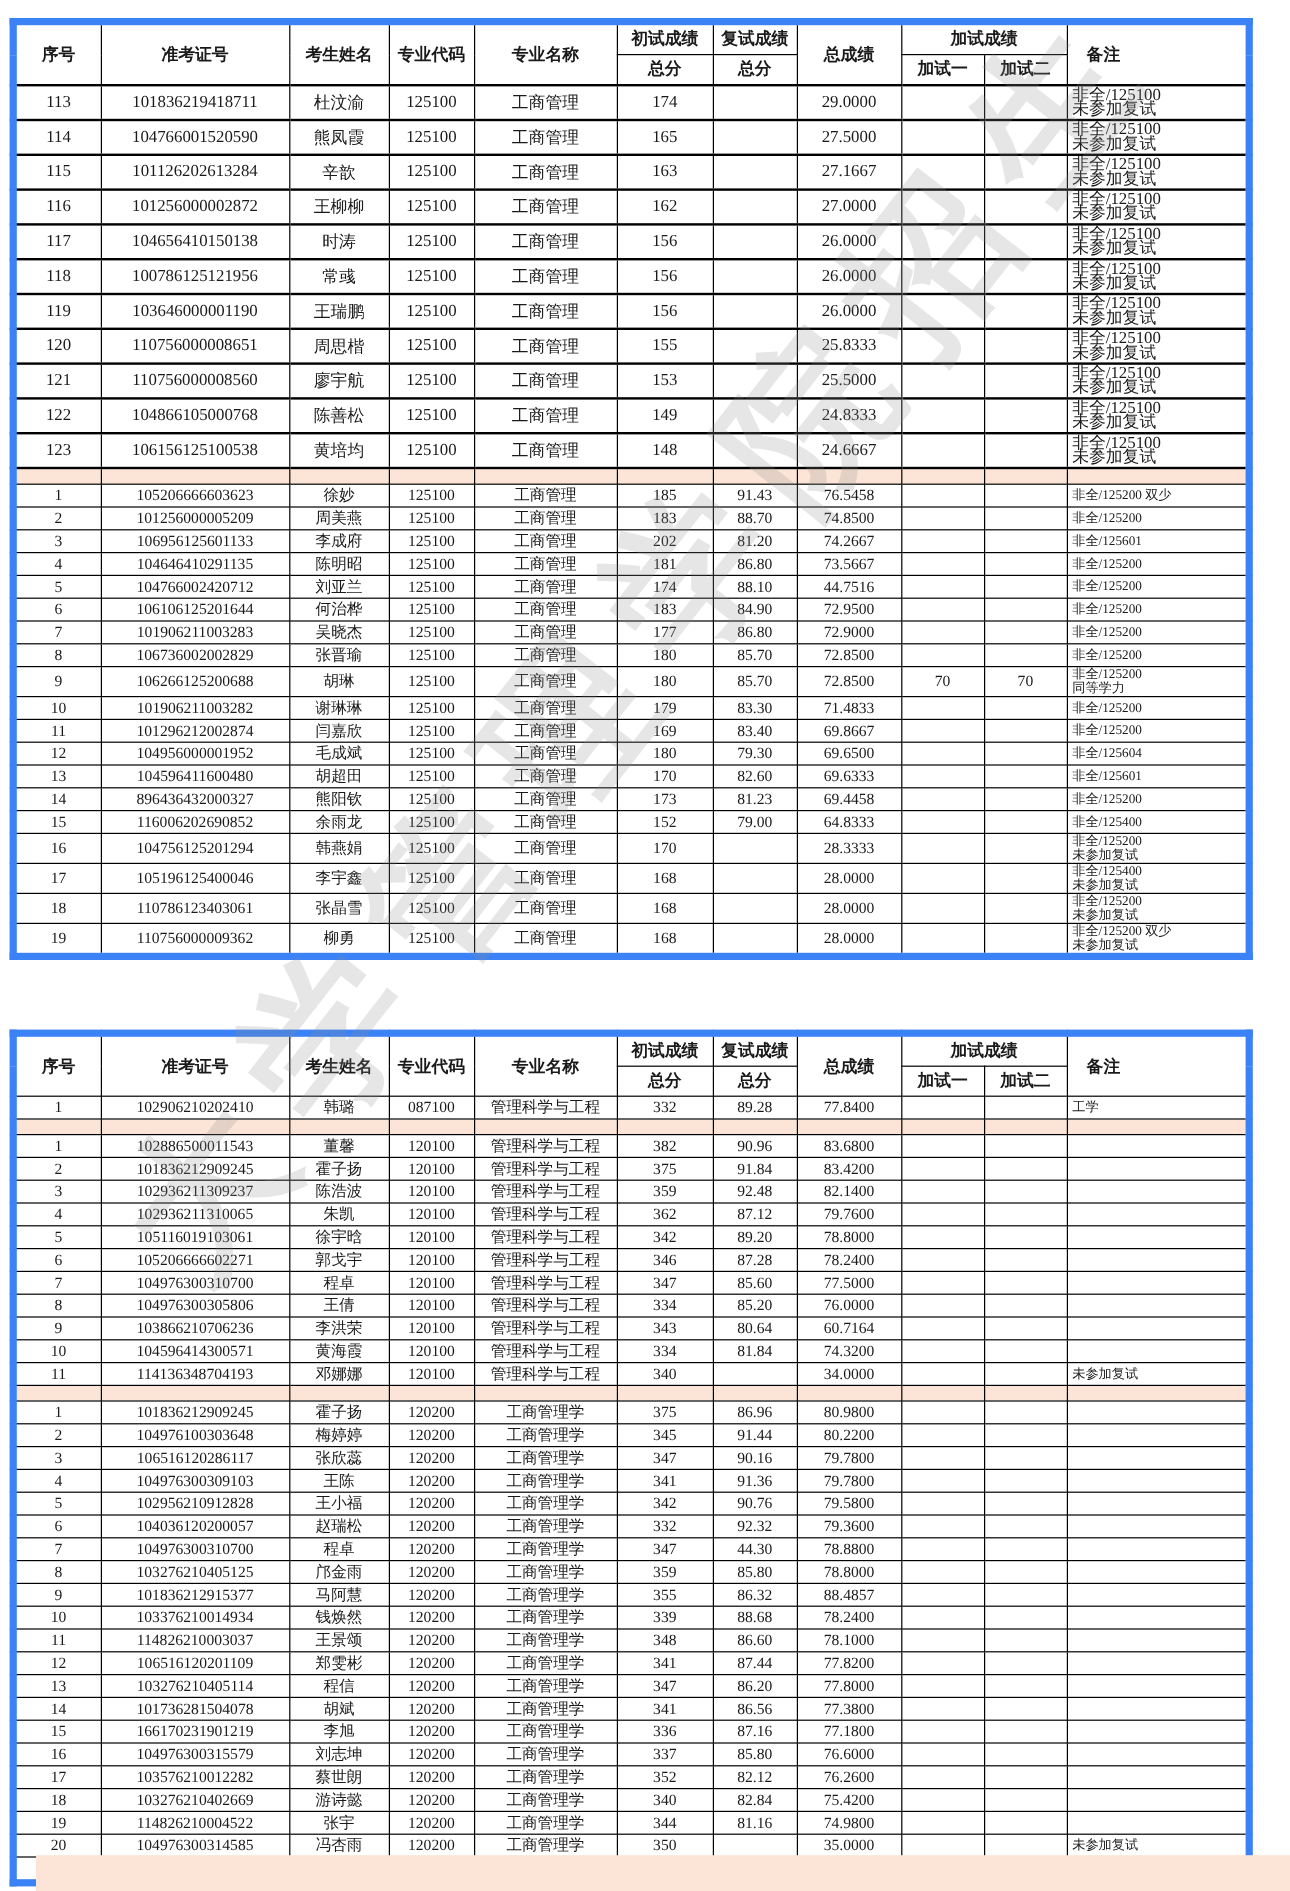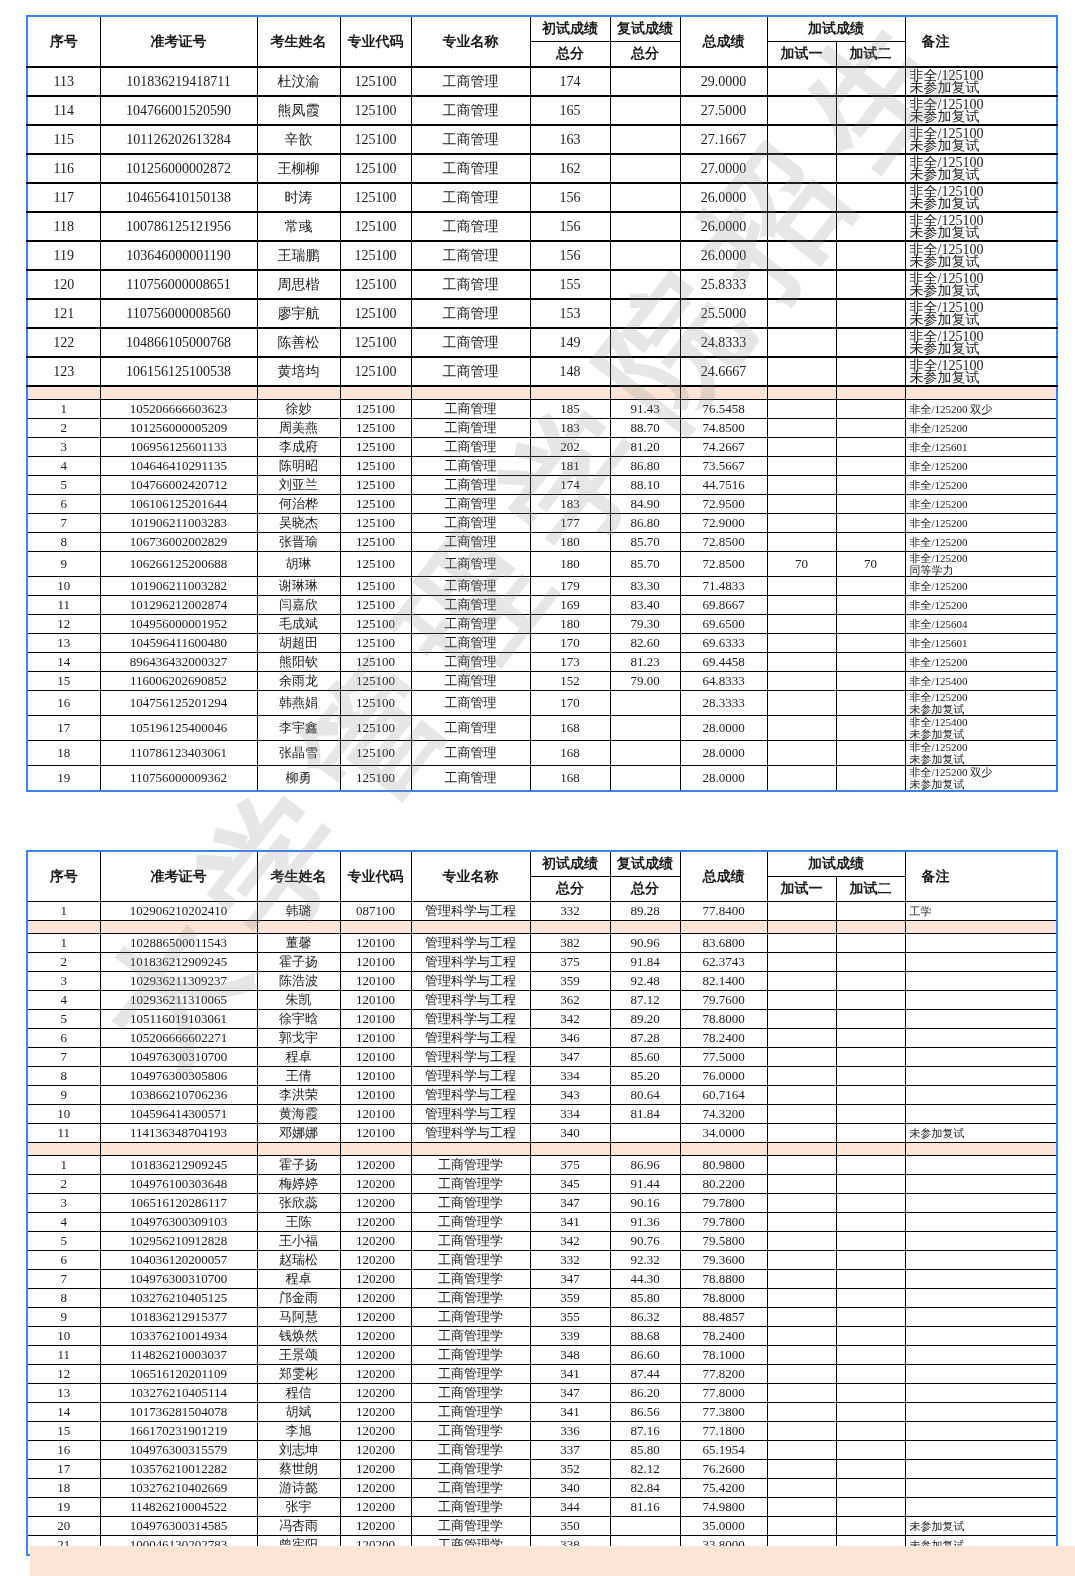--- a/index.html
+++ b/index.html
@@ -9,22 +9,22 @@
     overflow:hidden;
     position:relative;
     font-family:"Liberation Serif","DejaVu Serif",serif;
   }
   .page{position:relative;width:1075px;height:1576px;overflow:hidden;}
 
   table{
     border-collapse:collapse;
     table-layout:fixed;
     width:1030px;
-    margin-left:26px;
-    border:2px solid #3b82f6;
+    margin-left:8px;
+    border:6px solid #3b82f6;
   }
   #table1{margin-top:15px;}
   #table2{margin-top:58px;}
 
   th,td{
     border:1px solid #000;
     padding:0 3px;
     text-align:center;
     vertical-align:middle;
     overflow:hidden;
@@ -609,21 +609,21 @@
           <td class="remark"></td>
         </tr>
         <tr class="rows2">
           <td>2</td>
           <td>101836212909245</td>
           <td>霍子扬</td>
           <td>120100</td>
           <td>管理科学与工程</td>
           <td>375</td>
           <td>91.84</td>
-          <td>62.3743</td>
+          <td>83.4200</td>
           <td></td>
           <td></td>
           <td class="remark"></td>
         </tr>
         <tr class="rows2">
           <td>3</td>
           <td>102936211309237</td>
           <td>陈浩波</td>
           <td>120100</td>
           <td>管理科学与工程</td>
@@ -947,21 +947,21 @@
           <td class="remark"></td>
         </tr>
         <tr class="rows2">
           <td>16</td>
           <td>104976300315579</td>
           <td>刘志坤</td>
           <td>120200</td>
           <td>工商管理学</td>
           <td>337</td>
           <td>85.80</td>
-          <td>65.1954</td>
+          <td>76.6000</td>
           <td></td>
           <td></td>
           <td class="remark"></td>
         </tr>
         <tr class="rows2">
           <td>17</td>
           <td>103576210012282</td>
           <td>蔡世朗</td>
           <td>120200</td>
           <td>工商管理学</td>

